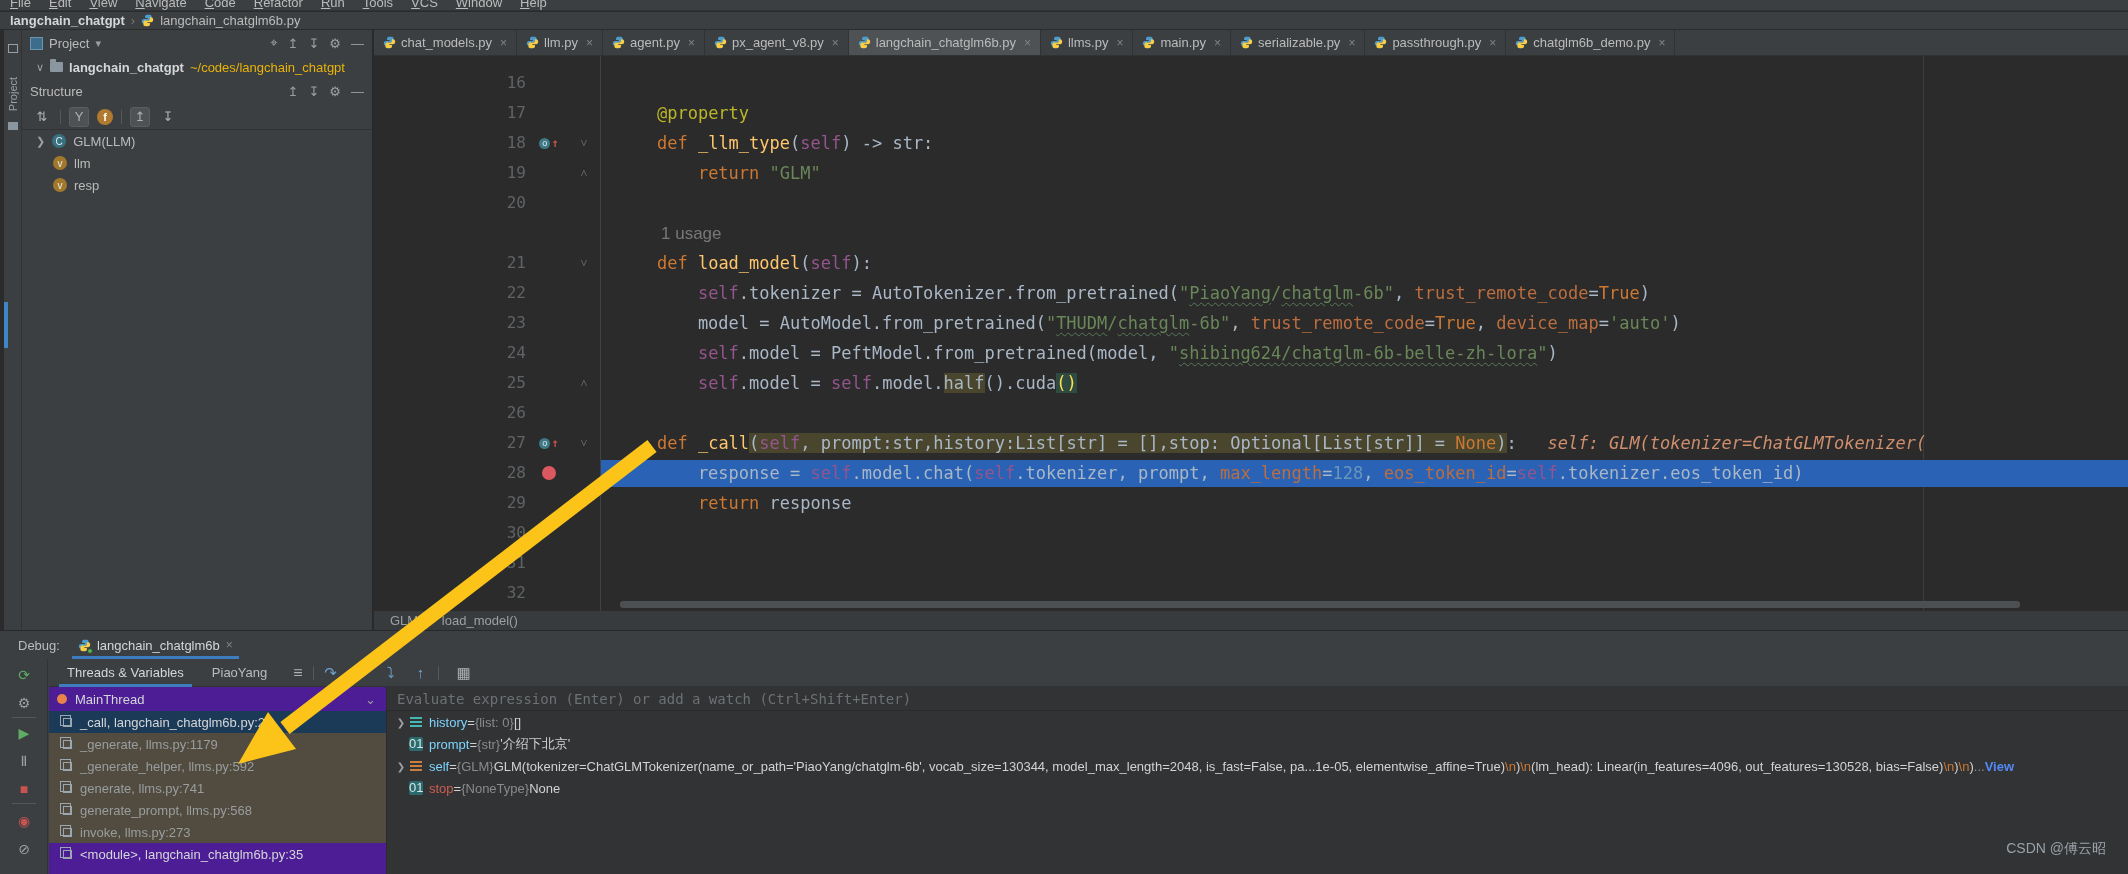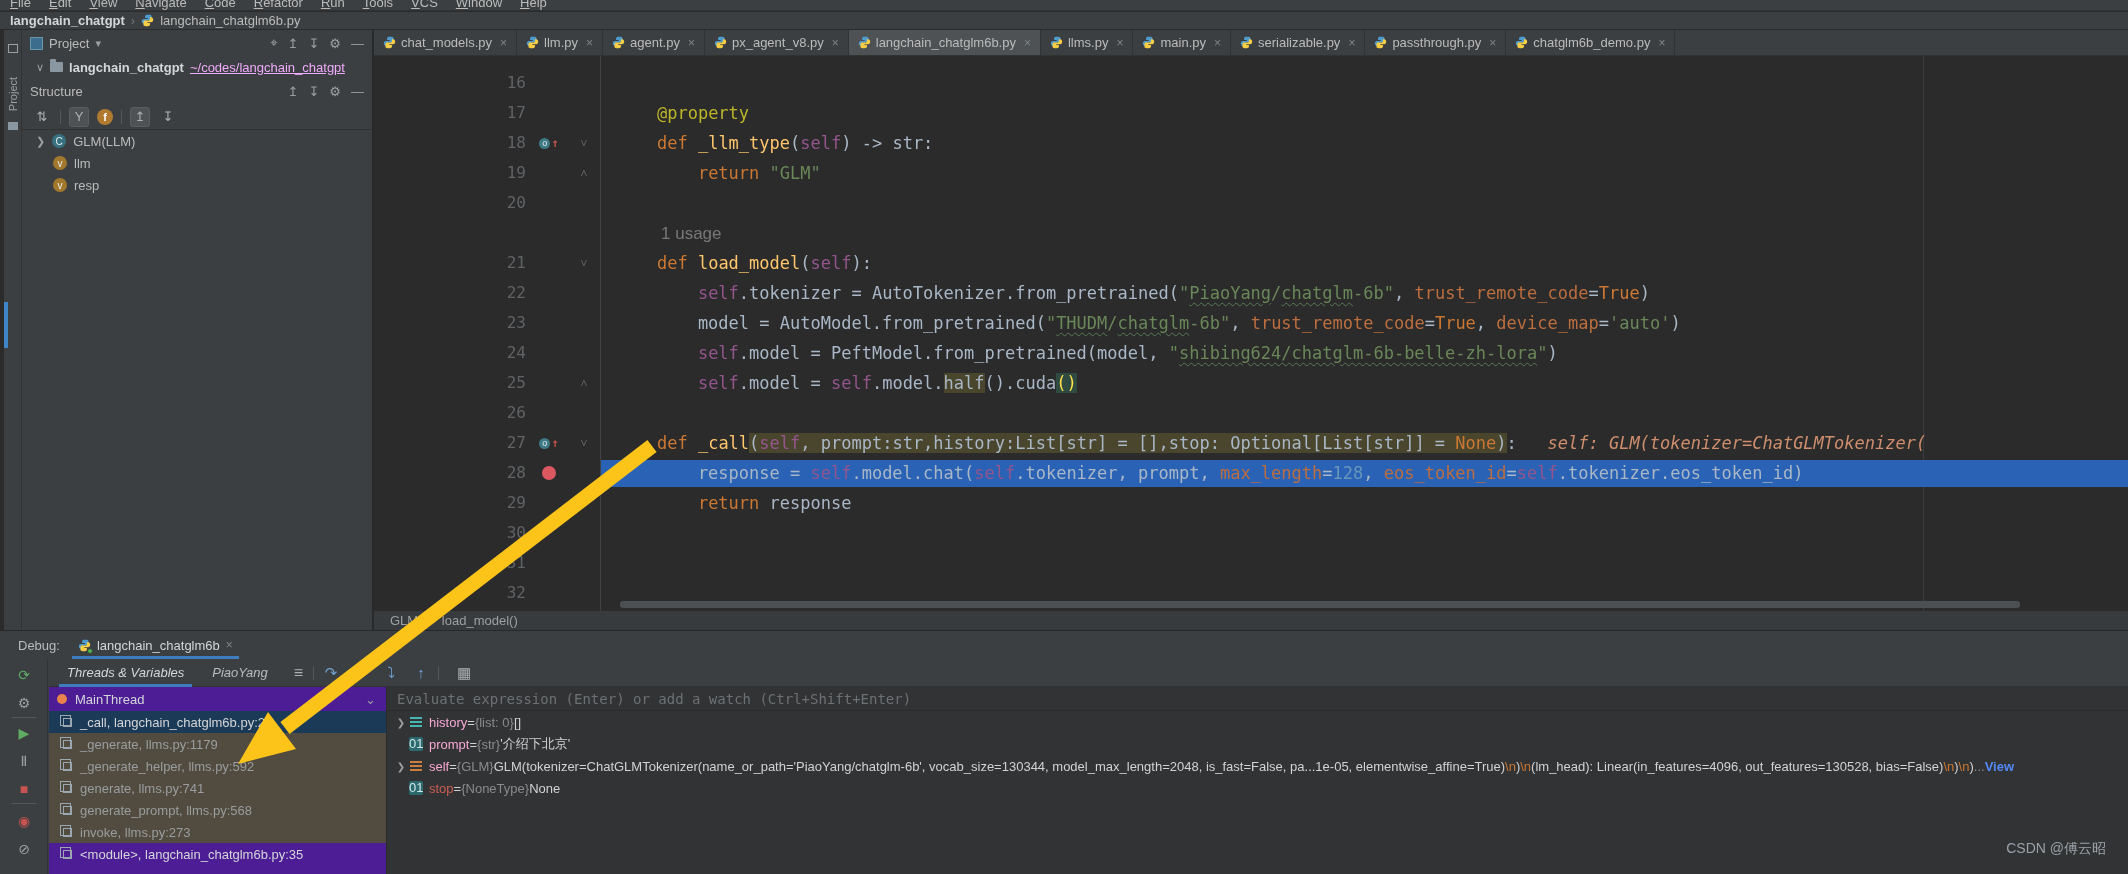--- a/index.html
+++ b/index.html
@@ -27,21 +27,21 @@
 
   
   .leftpanel { position:absolute; left:18px; top:0; width:351px; height:100%; background:#3c3f41; border-right:1px solid #282828; font-size:13px; color:#bbbbbb; }
   .panel-head { height:26px; display:flex; align-items:center; padding:0 8px; gap:6px; }
   .panel-head .grow { flex:1; }
   .panel-head .hico { color:#9da0a2; font-size:13px; margin-left:10px; cursor:default; }
   .proj-ico { width:13px; height:13px; background:#3c6d8c; border:1px solid #6a96ad; }
   .chev { color:#9da0a2; font-size:11px; }
   .proj-row { height:22px; display:flex; align-items:center; gap:6px; padding-left:14px; }
   .proj-row b { color:#d4d6d8; }
-  .proj-row .path { color:#f0abfc;text-decoration:underline; }
+  .proj-row .path { color:#eab308; }
   .folder { width:13px; height:10px; background:#8a96a0; position:relative; border-radius:1px; }
   .folder::before { content:""; position:absolute; left:0; top:-3px; width:6px; height:3px; background:#8a96a0; border-radius:1px 1px 0 0; }
   .struct-toolbar { height:26px; display:flex; align-items:center; gap:8px; padding-left:10px; border-bottom:1px solid #323232; }
   .tico { min-width:20px; height:20px; display:flex; align-items:center; justify-content:center; color:#afb1b3; font-size:13px; border-radius:3px; cursor:default; }
   .tico.active { background:#4e5254; border:1px solid #5b5e60; }
   .tico.circle-f { width:16px; height:16px; min-width:16px; border-radius:50%; background:#b07b31; color:#fff; font-size:11px; font-weight:bold; }
   .tdivider { width:1px; height:14px; background:#55585a; }
   .tree-item { height:22px; display:flex; align-items:center; gap:7px; padding-left:14px; }
   .tree-item .spacer { width:10px; }
   .cls-ico, .var-ico { width:14px; height:14px; border-radius:50%; color:#e8ecee; font-size:10px; display:flex; align-items:center; justify-content:center; }
@@ -97,21 +97,21 @@
   .dbg-tab { position:relative; height:28px; display:flex; align-items:center; gap:6px; padding:0 10px; }
   .dbg-tab .lbl { color:#d4d6d8; }
   .dbg-tab .x { color:#7f8487; font-size:12px; }
   .dbg-tab .uline { position:absolute; left:4px; right:4px; bottom:0; height:3px; background:#3d7dbf; }
   .dbg-body { position:absolute; left:0; top:28px; right:0; bottom:0; }
   .dbg-leftcol { position:absolute; left:0; top:0; width:48px; bottom:0; border-right:1px solid #323232; }
   .dbg-leftcol .dico { position:absolute; left:0; width:48px; height:24px; display:flex; align-items:center; justify-content:center; font-size:14px; cursor:default; }
   .dbg-leftcol .dsep { position:absolute; left:12px; width:24px; height:1px; background:#55585a; }
   .dbg-right { position:absolute; left:49px; right:0; top:0; bottom:0; }
   .dbg-toolbar { height:28px; display:flex; align-items:center; gap:4px; border-bottom:1px solid #323232; padding-left:6px; }
-  .dtab { position:relative; height:28px; display:flex; align-items:center; padding:0 12px; color:#bbbbbb; cursor:default;font-style:italic; }
+  .dtab { position:relative; height:28px; display:flex; align-items:center; padding:0 12px; color:#bbbbbb; cursor:default; }
   .dtab.sel { color:#d4d6d8; }
   .dtab.sel .uline { position:absolute; left:4px; right:4px; bottom:0; height:3px; background:#3d7dbf; }
   .stepico { width:26px; height:22px; display:flex; align-items:center; justify-content:center; color:#6ea1d1; font-size:15px; cursor:default; }
   .gridico { color:#afb1b3; font-size:15px; margin-left:14px; }
   .hamb { color:#afb1b3; font-size:16px; margin:0 6px 0 10px; }
 
   .panes { position:absolute; left:0; top:28px; right:0; bottom:0; }
   .frames { position:absolute; left:0; top:0; width:337px; bottom:0; background:#4c1d95; overflow:hidden; }
   .thread-row { height:24px; display:flex; align-items:center; gap:8px; padding-left:8px; color:#d4d6d8; }
   .thread-dot { width:10px; height:10px; border-radius:50%; background:#e8834a; }
@@ -125,21 +125,21 @@
   .vars { position:absolute; left:337px; right:0; top:0; bottom:0; background:#313335; border-left:1px solid #2b2b2b; overflow:hidden; }
   .eval-bar { height:24px; line-height:24px; padding-left:10px; color:#6e7173; font-family:"DejaVu Sans Mono",monospace; font-size:14px; border-bottom:1px solid #2b2b2b; }
   .var-row { height:22px; display:flex; align-items:center; padding-left:6px; white-space:nowrap; overflow:hidden; }
   .var-row .vchev { width:16px; color:#9da0a2; font-size:10px; text-align:center; flex:0 0 16px; }
   .vico { width:14px; height:14px; margin-right:6px; flex:0 0 14px; position:relative; }
   .vico.prim { background:#2d6a6e; border-radius:2px; color:#cfe9ea; font-size:13px; text-align:center; line-height:14px; }
   .vico.list span, .vico.obj span { position:absolute; left:1px; right:1px; height:2px; }
   .vico.list span { background:#45b8b3; }
   .vico.obj span { background:#c97d3e; }
   .vico span:nth-child(1){top:2px;} .vico span:nth-child(2){top:6px;} .vico span:nth-child(3){top:10px;}
-  .vname { color:#f9a8d4; }
+  .vname { color:#7dd3fc; }
   .vname.red { color:#cf5d52; }
   .vseg.eq { color:#d0d2d4; } 
   .vseg.typ { color:#8a8a8a; }
   .vseg.val { color:#d0d2d4; }
   .vseg.nl { color:#cc7832; }
   .vseg.link { color:#548af7; cursor:pointer;font-weight:bold; }
 
   .watermark { position:absolute; right:22px; top:840px; color:#9aa1a8; font-size:14px; }
   .arrow-svg { position:absolute; left:0; top:0; z-index:50; pointer-events:none; }
 </style>

